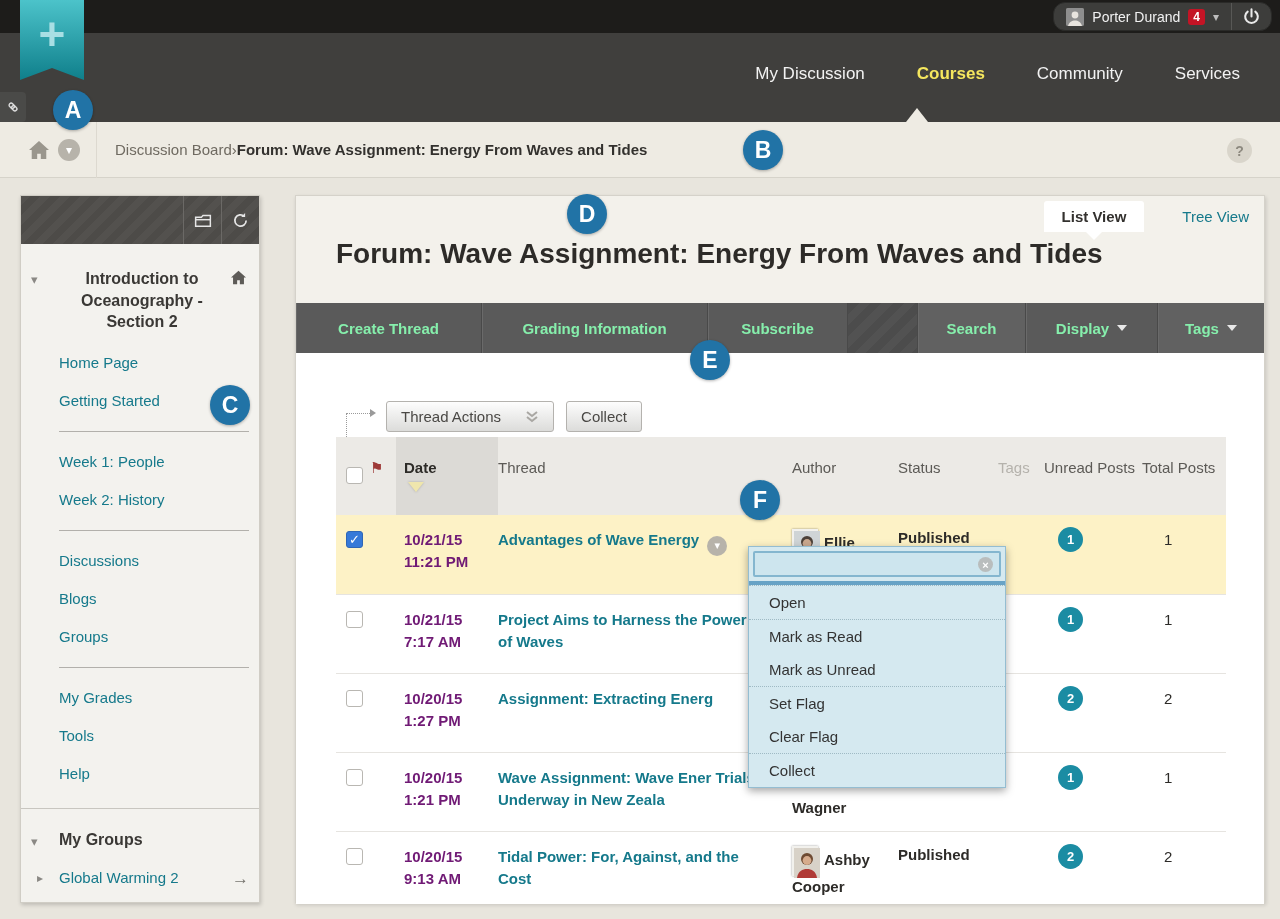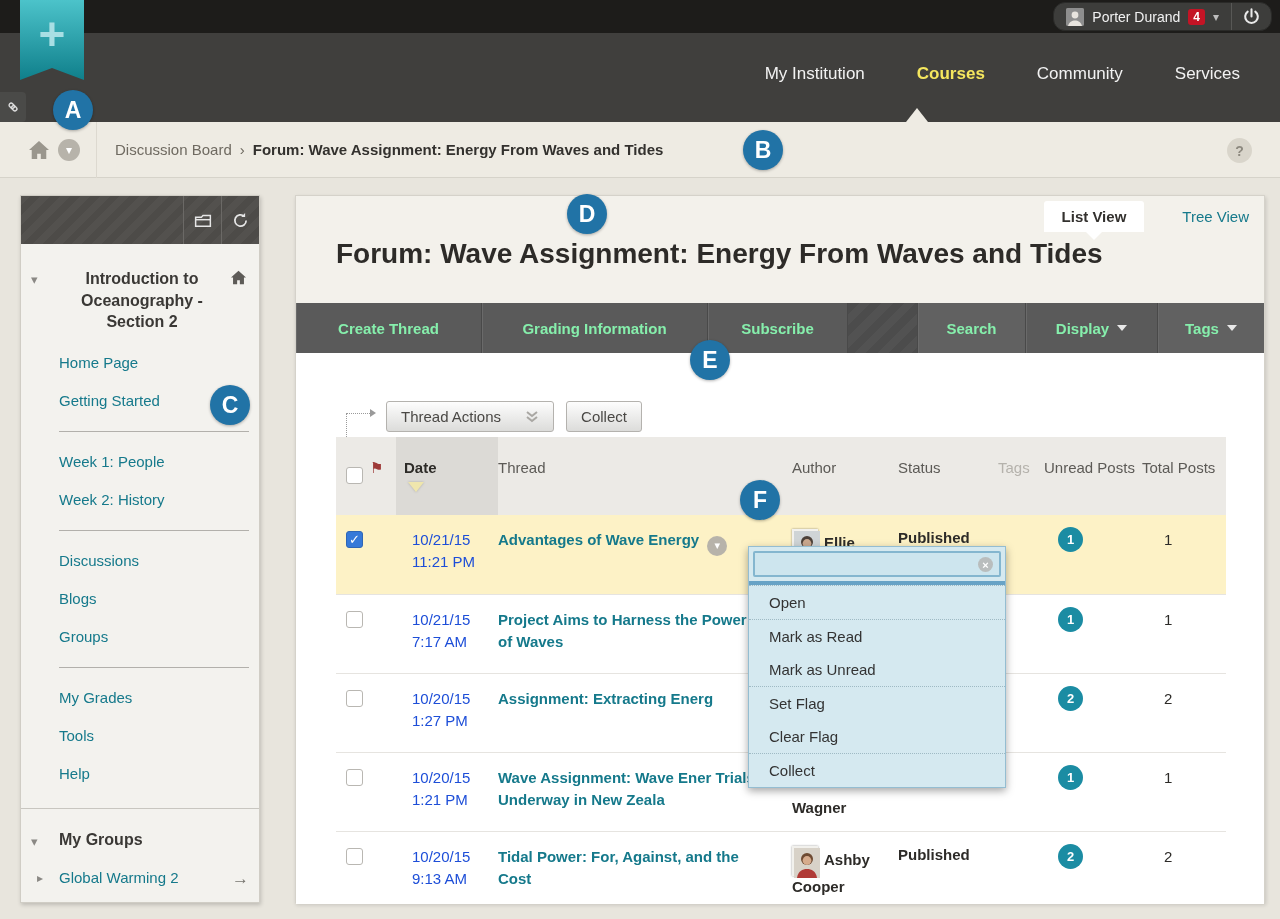--- a/index.html
+++ b/index.html
@@ -34,21 +34,21 @@
   .chain-box { position:absolute; left:0; top:92px; width:26px; height:30px; background:#4a4a48;
                border-radius:0 4px 4px 0; display:flex; align-items:center; justify-content:center; }
 
   
   .crumb-bar { position:absolute; left:0; top:122px; width:1280px; height:56px; background:#eeebe3;
                border-bottom:1px solid #d6d3ca; display:flex; align-items:center; }
   .crumb-home { margin-left:28px; display:flex; align-items:center; gap:8px; }
   .chev-circle { width:22px; height:22px; border-radius:50%; background:#b7b3aa; display:inline-flex;
                  align-items:center; justify-content:center; color:#fff; font-size:12px; cursor:pointer; }
   .crumb-sep-bar { width:1px; height:56px; background:#ddd9d0; margin-left:16px; }
-  .crumb-text { margin-left:18px; font-size:15px; color:#6f6a61; display:flex; align-items:center; gap:8px; }
+  .crumb-text { margin-left:18px; font-size:15px; color:#6f6a61; display:flex; align-items:center; }
   .crumb-current { font-weight:bold; color:#33312e; }
   .help-circle { position:absolute; right:28px; top:16px; width:25px; height:25px; border-radius:50%;
                  background:#d9d5cb; color:#8d897f; font-weight:bold; font-size:14px;
                  display:flex; align-items:center; justify-content:center; cursor:pointer; }
 
   
   .sidebar { position:absolute; left:20px; top:195px; width:240px; height:708px;
              border:1px solid #d0cdc5; box-shadow:1px 2px 4px rgba(0,0,0,.18); background:#f3f2ee; }
   .sb-toolbar { height:48px; background:repeating-linear-gradient(135deg,#53514e 0 7px,#4d4b48 7px 14px);
                 display:flex; justify-content:flex-end; }
@@ -110,21 +110,21 @@
   .th-date { background:#dcdad6; font-weight:bold; color:#2d2b28; padding-left:8px; }
   .sort-tri { width:0; height:0; border-left:8px solid transparent; border-right:8px solid transparent;
               border-top:10px solid #efe6ad; filter:drop-shadow(0 0 1px #aaa); margin-top:6px; margin-left:4px; }
   .th-tags { color:#b5b2ac; }
   .tbody-row { min-height:79px; border-top:1px solid #e6e4e0; font-size:15px; }
   .tbody-row.highlight { background:#fdf2c6; border-top:0; }
   .cell { padding-top:14px; }
   .cb { width:17px; height:17px; border:1px solid #b9b7b2; border-radius:3px; background:#fff;
         margin:16px 0 0 10px; display:flex; align-items:center; justify-content:center; cursor:pointer; }
   .cb.checked { background:#3679d8; border-color:#2f66b5; color:#fff; font-size:13px; font-weight:bold; }
-  .c-date { font-weight:normal; color:#1d4ed8; line-height:1.45; padding-left:8px;margin-left:8px; }
+  .c-date { font-weight:bold; color:#701a75; line-height:1.45; padding-left:8px; }
   .c-thread a { color:#15798b; font-weight:bold; text-decoration:none; line-height:1.45; cursor:pointer; }
   .thread-chev { width:20px; height:20px; border-radius:50%; background:#b7b3aa; color:#fff; font-size:11px;
                  display:inline-flex; align-items:center; justify-content:center; margin-left:8px;
                  vertical-align:-4px; cursor:pointer; }
   .c-author { font-weight:bold; color:#2d2b28; line-height:1.4; }
   .mini-avatar { width:26px; height:30px; border:2px solid #f2f1ed; box-shadow:0 0 2px rgba(0,0,0,.4);
                  display:inline-block; vertical-align:middle; margin-right:6px; }
   .c-status { font-weight:bold; color:#2d2b28; }
   .unread-badge { width:25px; height:25px; border-radius:50%; background:#1b8ca3; color:#fff; font-size:13px;
                   font-weight:bold; display:flex; align-items:center; justify-content:center;
@@ -177,21 +177,21 @@
             <svg width="19" height="19" viewBox="0 0 24 24">
                 <path d="M12 3v9" stroke="#e9e9e9" stroke-width="2.6" stroke-linecap="round" fill="none"></path>
                 <path d="M7.2 5.8a8 8 0 1 0 9.6 0" stroke="#e9e9e9" stroke-width="2.6" stroke-linecap="round" fill="none"></path>
               </svg>
           </span>
         </div>
       </div>
     </div>
 
     <div class="nav-tabs">
-      <a class="nav-tab">My Institution</a>
+      <a class="nav-tab">My Discussion</a>
       <a class="nav-tab active">Courses</a>
       <a class="nav-tab">Community</a>
       <a class="nav-tab">Services</a>
     </div>
     <div class="nav-notch"></div>
 
     <div class="add-ribbon">
       <span class="plus">+</span>
     </div>
     <div class="chain-box">

